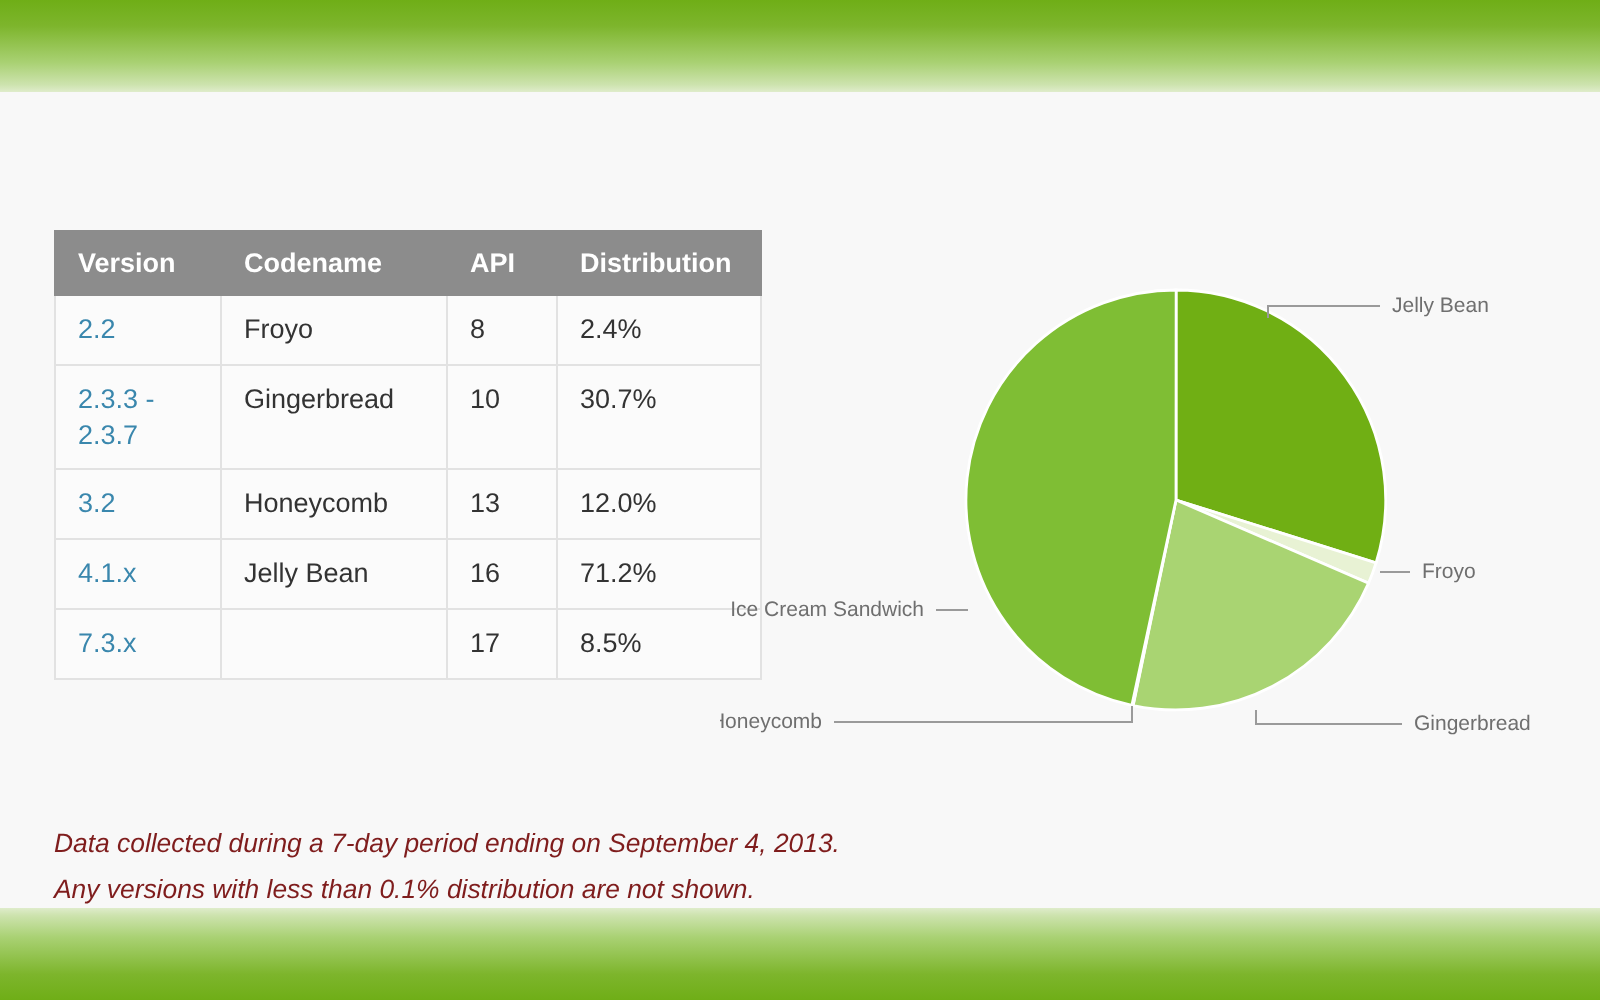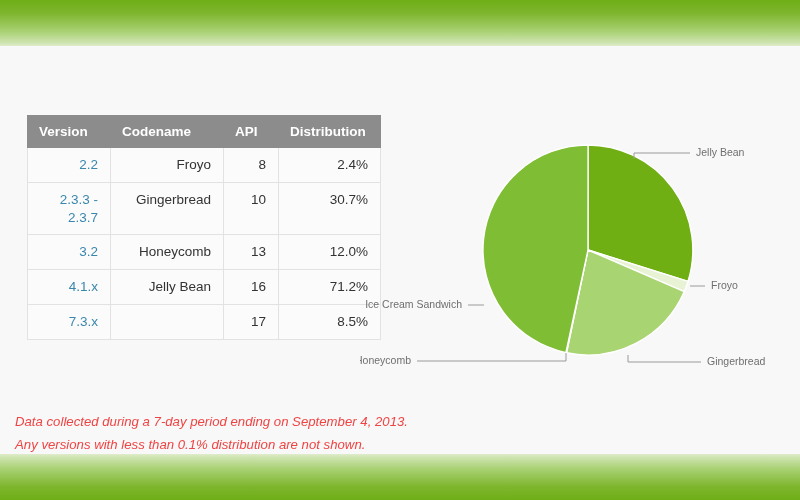--- a/index.html
+++ b/index.html
@@ -62,21 +62,20 @@
     padding: 8px 12px 8px 11px;
     border: 1px solid #8c8c8c;
     white-space: nowrap;
   }
   table.dist td {
     border: 1px solid #e2e2e2;
     padding: 8px 12px 8px 11px;
     vertical-align: top;
     background: #fbfbfb;
     line-height: 1.32;
-    text-align: right;
   }
   table.dist td.ver {
     color: #3a87ad;
     width: 59px;
   }
   table.dist td.code {
     width: 89px;
     color: #333333;
   }
   table.dist td.api {
@@ -84,25 +83,25 @@
     color: #333333;
   }
   table.dist td.dist {
     width: 78px;
     color: #333333;
   }
 
   
   .footnote {
     position: absolute;
-    left: 15px;
+    left: 27px;
     top: 365px;
     font-size: 13.2px;
     font-style: italic;
-    color: #ef4444;
+    color: #7f1d1d;
     line-height: 1.72;
     font-family: "Liberation Sans", sans-serif;
   }
   .footnote div { white-space: nowrap; }
 
   
   .chart {
     position: absolute;
     left: 360px;
     top: 60px;

